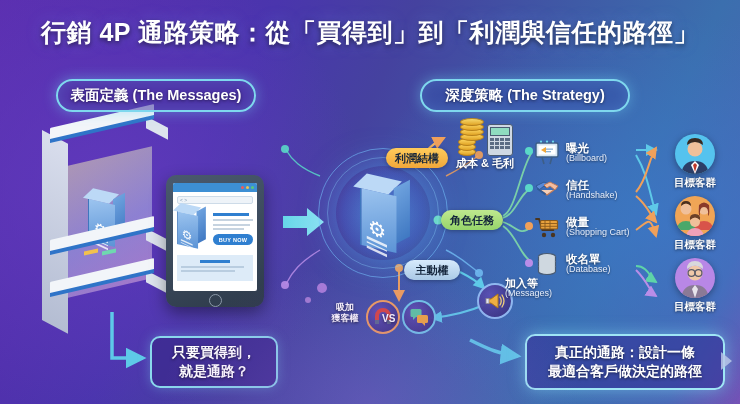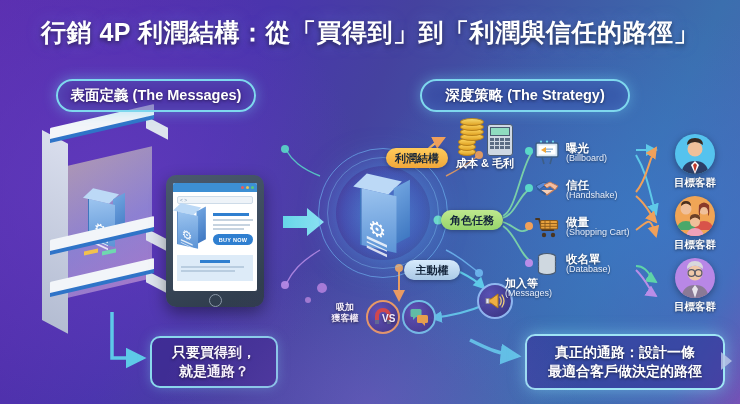--- a/index.html
+++ b/index.html
@@ -286,21 +286,21 @@
     <path d="M484,305 C468,312 450,316 432,318" fill="none" stroke="#5ec9e8" stroke-width="2" marker-end="url(#ar-cy)"></path>
 
     <path d="M112,312 L112,358 L143,358" fill="none" stroke="#5ec9e8" stroke-width="3.5" marker-end="url(#ar-cy)"></path>
 
     <path d="M470,340 C490,350 500,354 518,356" fill="none" stroke="#5ec9e8" stroke-width="3.5" marker-end="url(#ar-cy)"></path>
 
     <circle cx="322" cy="288" r="5" fill="#c88ee8" opacity=".75"></circle>
     <circle cx="308" cy="300" r="3" fill="#e0a0f0" opacity=".6"></circle>
   </svg>
 
-  <div class="title">行銷 4P 利潤結構：從「買得到」到「利潤與信任的路徑」</div>
+  <div class="title">行銷 4P 通路策略：從「買得到」到「利潤與信任的路徑」</div>
 
   <div class="sectpill" id="pill-surface">表面定義 (The Messages)</div>
   <div class="sectpill" id="pill-strategy">深度策略 (The Strategy)</div>
 
   <div class="shelf">
     <div class="shelf-side"></div>
     <div class="shelf-back"></div>
 
     <div class="plank" style="top:6px;">
       <div class="pl-top"></div>

